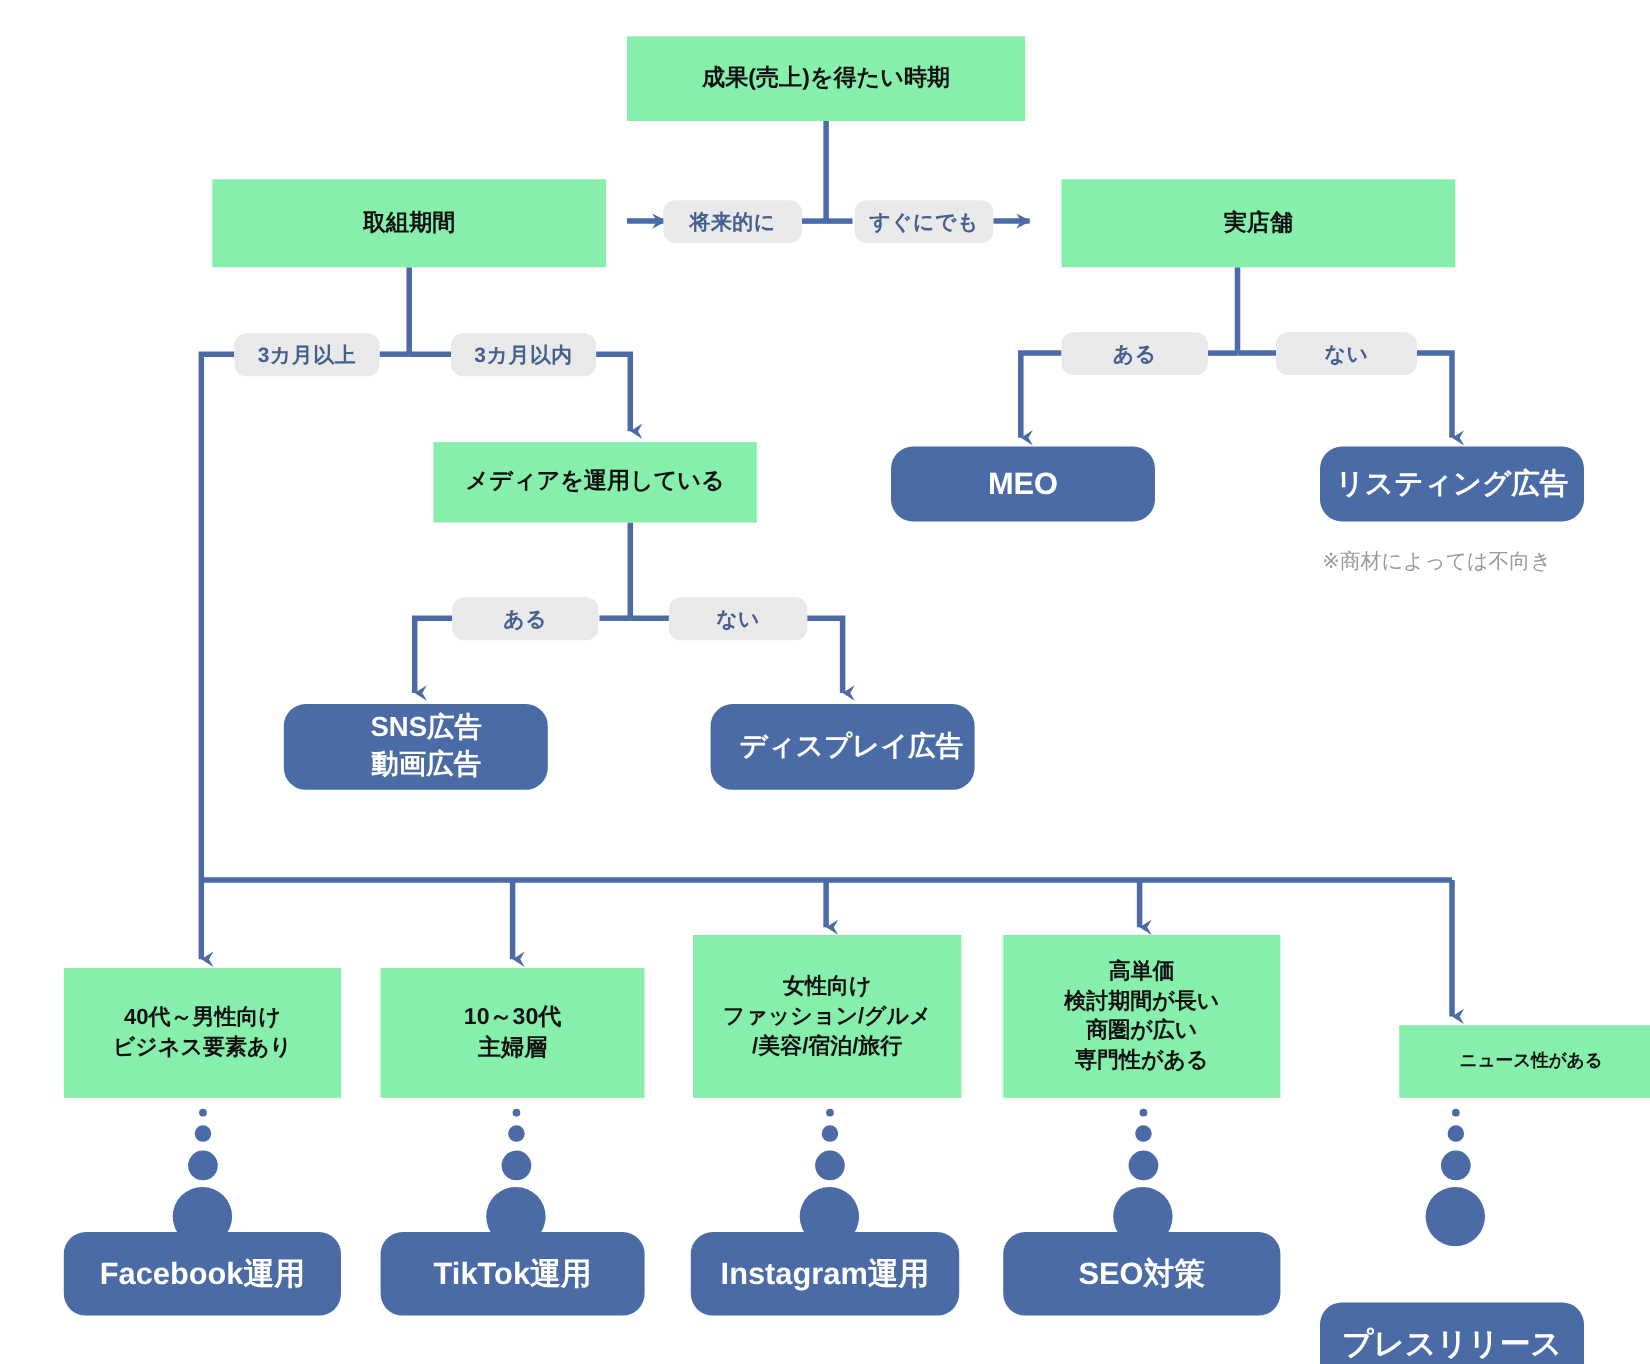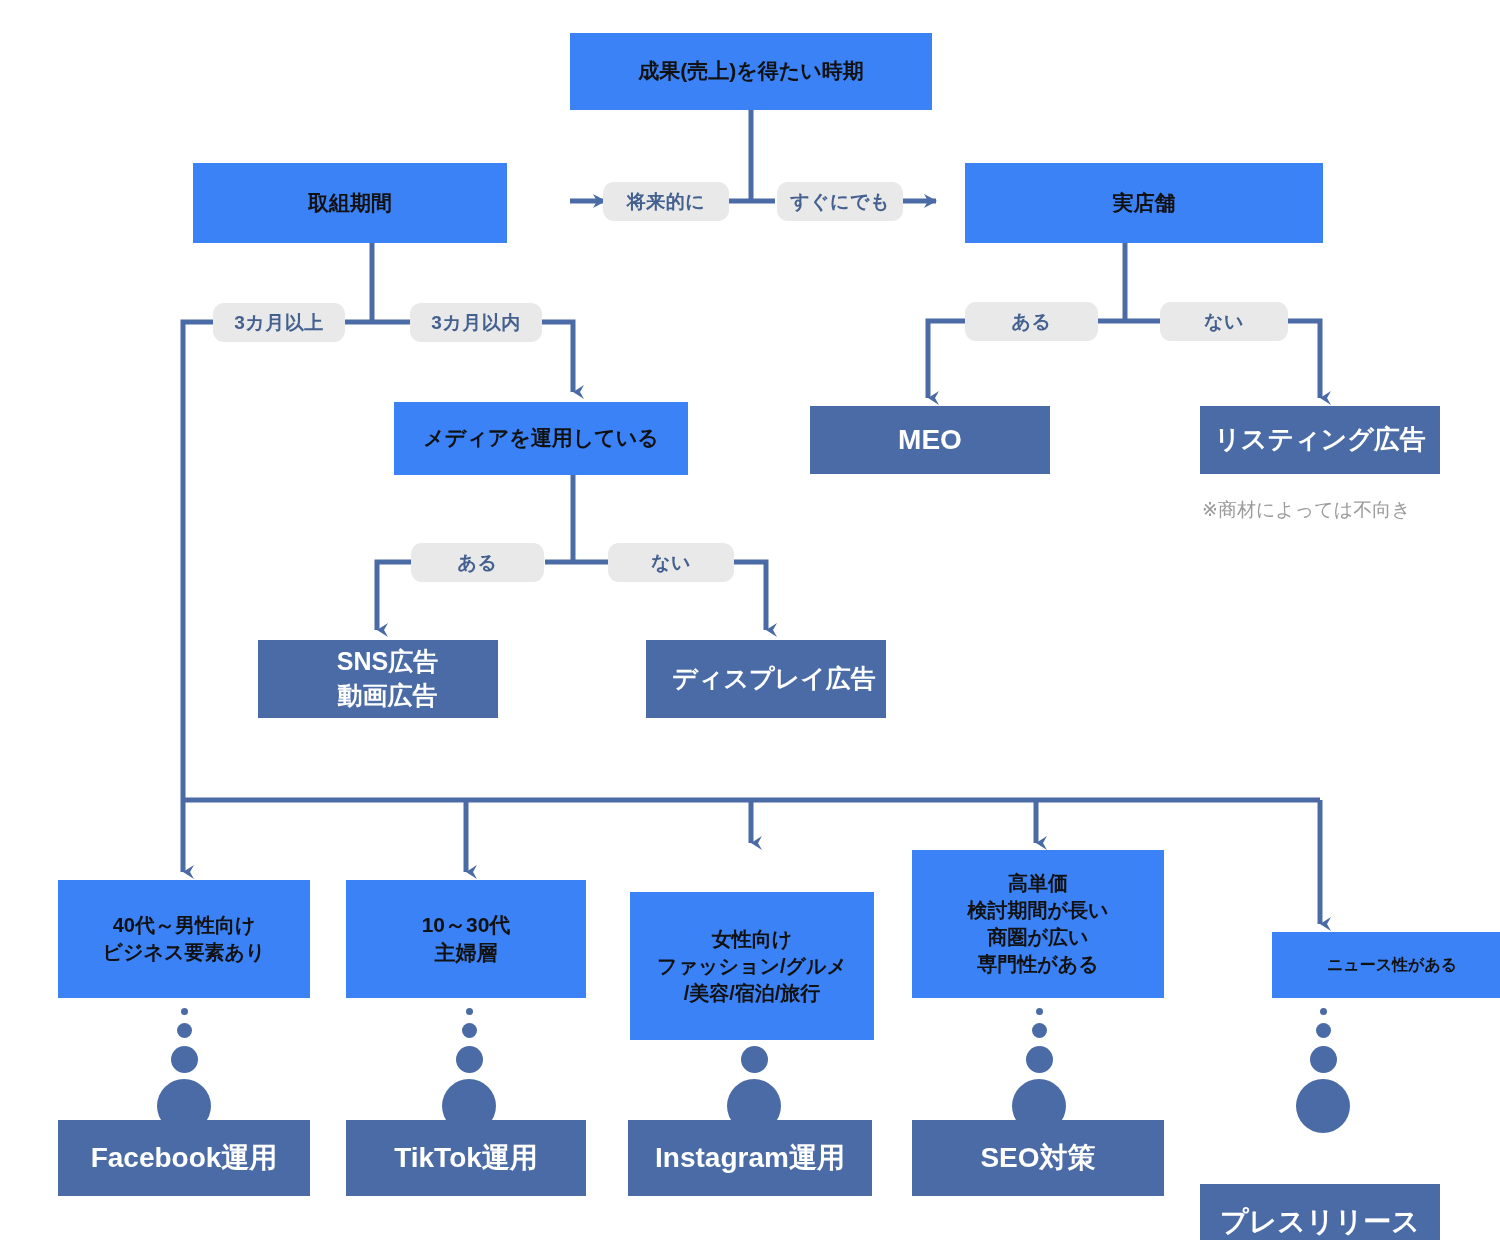--- a/index.html
+++ b/index.html
@@ -31,28 +31,29 @@
     box-sizing: border-box;
     display: flex;
     align-items: center;
     justify-content: center;
     text-align: center;
     line-height: 1.35;
     white-space: pre-line;
     z-index: 3;
   }
   .node.yellow {
-    background: #3b82f6;
+    background: #86efac;
     color: #111111;
     font-weight: bold;
   }
   .node.blue {
     background: #4A6BA5;
     color: #ffffff;
     font-weight: bold;
+    border-radius: 20px;
   }
   .pill {
     position: absolute;
     box-sizing: border-box;
     display: flex;
     align-items: center;
     justify-content: center;
     background: #E9E9E9;
     color: #44608F;
     border-radius: 11px;
@@ -135,21 +136,21 @@
       <path d="M183,800 L1320,800"></path>
       <path d="M466,800 L466,872" marker-end="url(#arrowDown)"></path>
       <path d="M751,800 L751,843" marker-end="url(#arrowDown)"></path>
       <path d="M1036,800 L1036,843" marker-end="url(#arrowDown)"></path>
       <path d="M1320,800 L1320,924" marker-end="url(#arrowDown)"></path>
     </g>
   </svg>
 
   <div class="node yellow" style="left:570px; top:33px; width:362px; height:77px; font-size:21px;">成果(売上)を得たい時期</div>
 
-  <div class="node yellow" style="left:193px; top:163px; width:314px; height:80px; font-size:21px;">取組期間</div>
+  <div class="node yellow" style="left:193px; top:163px; width:358px; height:80px; font-size:21px;">取組期間</div>
 
   <div class="node yellow" style="left:945px; top:163px; width:358px; height:80px; font-size:21px;margin-left:20px;">実店舗</div>
 
   <div class="node yellow" style="left:394px; top:402px; width:294px; height:73px; font-size:21px;">メディアを運用している</div>
 
   <div class="node blue" style="left:810px; top:406px; width:240px; height:68px; font-size:28px;">MEO</div>
 
   <div class="node blue" style="left:1200px; top:406px; width:240px; height:68px; font-size:26px;">リスティング広告</div>
 
   <div class="note" style="left:1202px; top:497px;">※商材によっては不向き</div>
@@ -158,21 +159,21 @@
 動画広告</div>
 
   <div class="node blue" style="left:646px; top:640px; width:240px; height:78px; font-size:25px;padding-left:16px;">ディスプレイ広告</div>
 
   <div class="node yellow" style="left:58px; top:880px; width:252px; height:118px; font-size:20px;">40代～男性向け
 ビジネス要素あり</div>
 
   <div class="node yellow" style="left:346px; top:880px; width:240px; height:118px; font-size:21px;">10～30代
 主婦層</div>
 
-  <div class="node yellow" style="left:630px; top:850px; width:244px; height:148px; font-size:20px;margin-top:42px;">女性向け
+  <div class="node yellow" style="left:630px; top:850px; width:244px; height:148px; font-size:20px;">女性向け
 ファッション/グルメ
 /美容/宿泊/旅行</div>
 
   <div class="node yellow" style="left:912px; top:850px; width:252px; height:148px; font-size:20px;">高単価
 検討期間が長い
 商圏が広い
 専門性がある</div>
 
   <div class="node yellow" style="left:1272px; top:932px; width:240px; height:66px; font-size:16px;">ニュース性がある</div>
 

